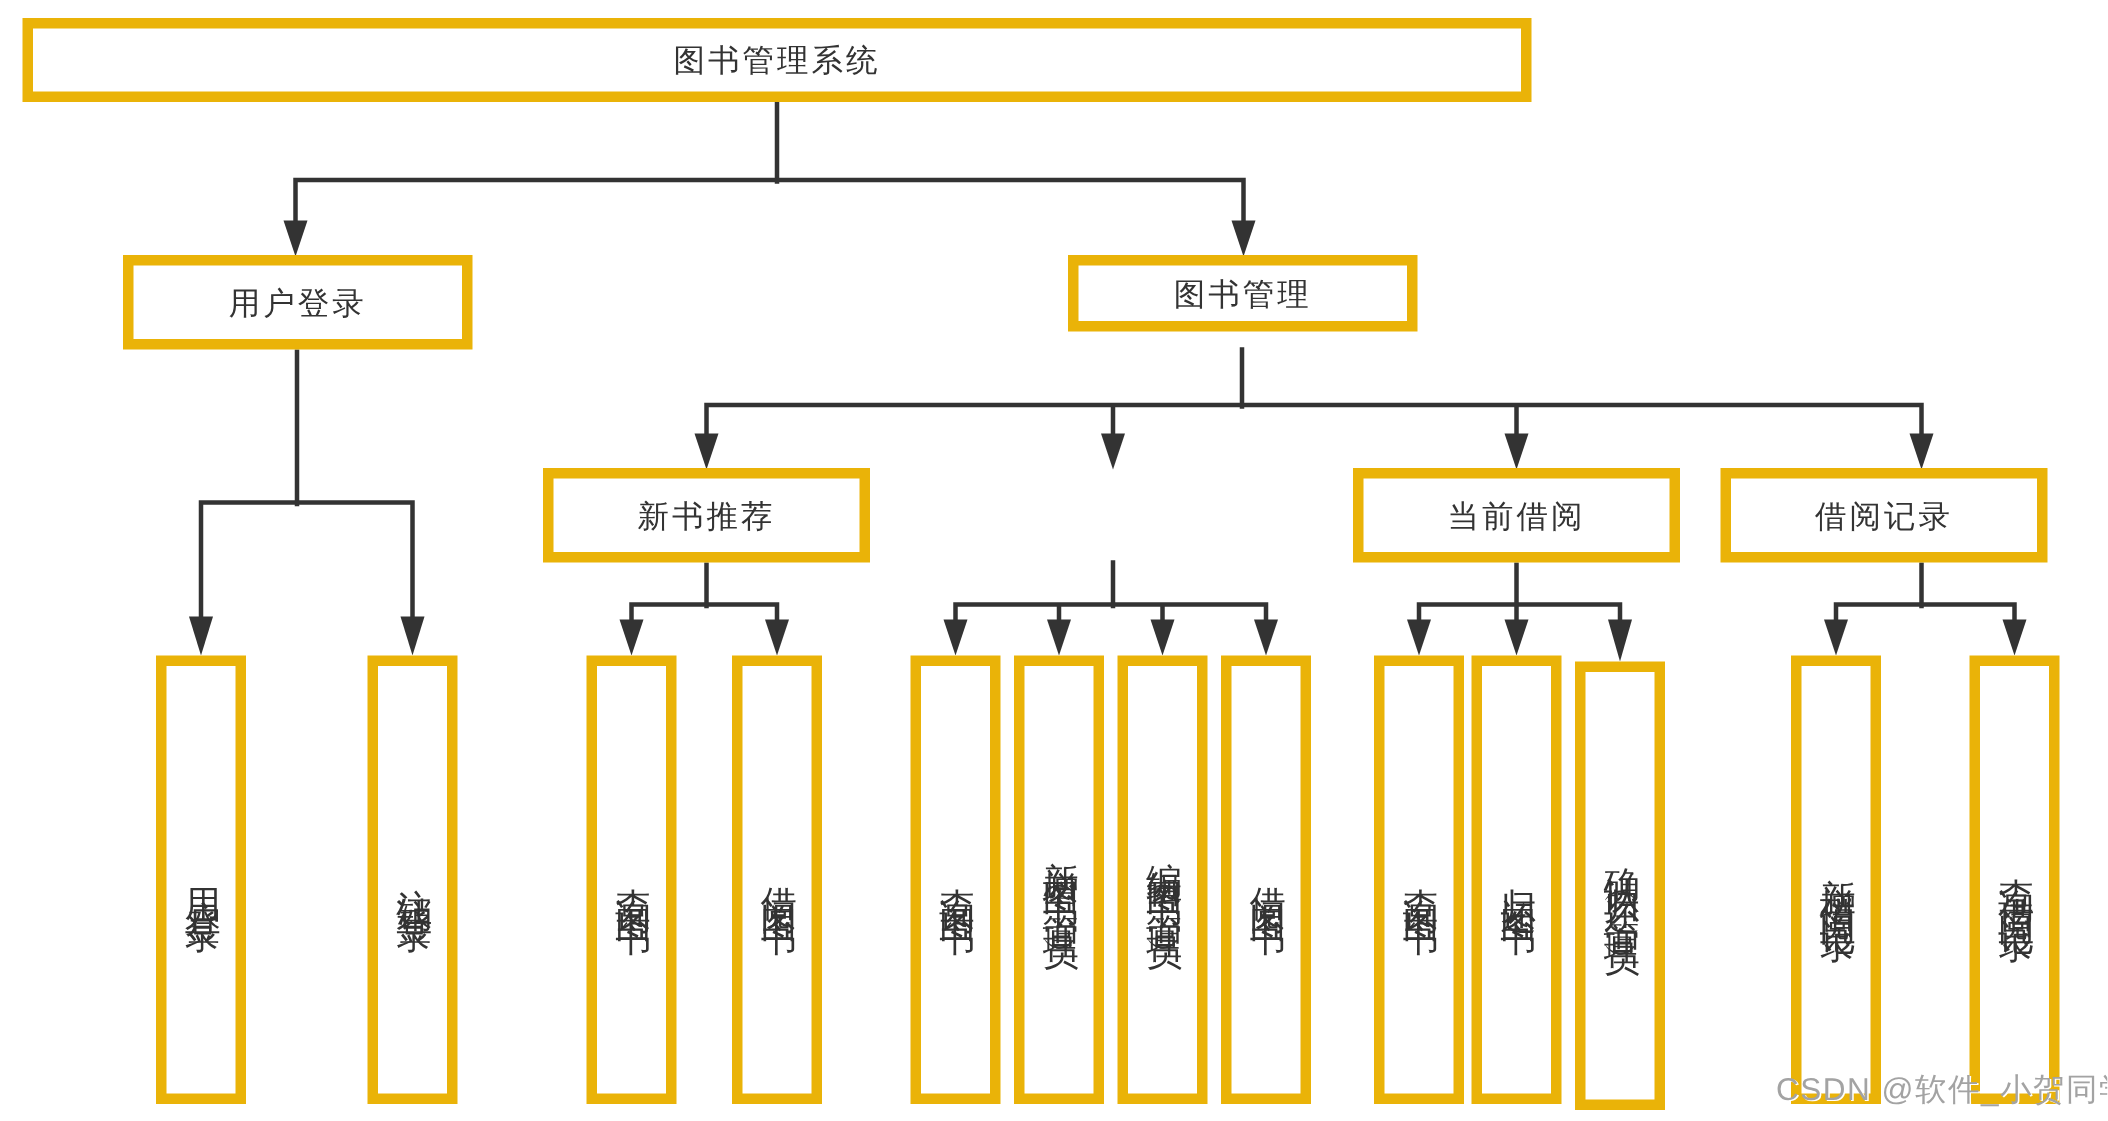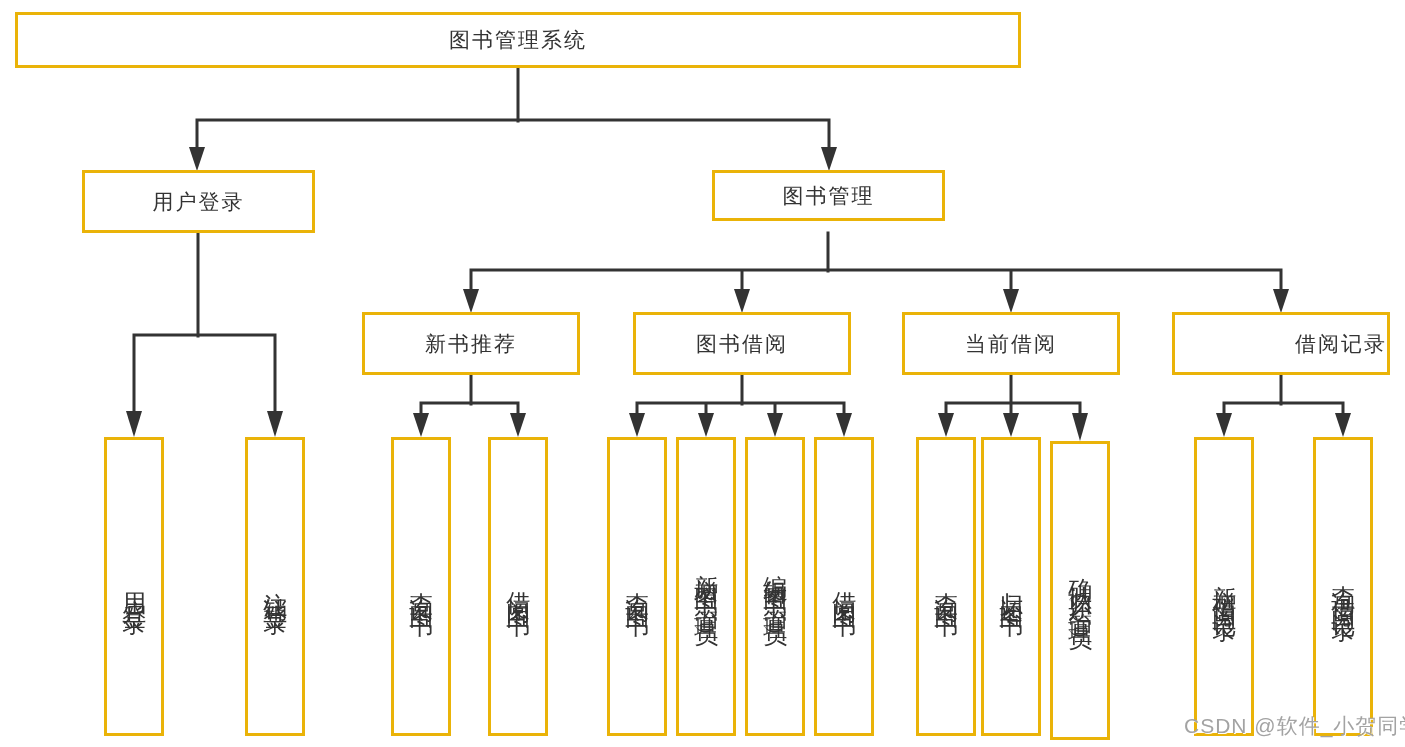--- a/index.html
+++ b/index.html
@@ -15,21 +15,21 @@
   .wires {
     position: absolute;
     left: 0; top: 0;
     width: 1405px; height: 747px;
     z-index: 1;
   }
   .node {
     position: absolute;
     box-sizing: border-box;
     background: #ffffff;
-    border: 3px solid #eab308;
+    border: 7px solid #eab308;
     display: flex;
     align-items: center;
     justify-content: center;
     z-index: 2;
   }
   .hlabel {
     font-size: 21px;
     letter-spacing: 2px;
     white-space: nowrap;
     color: #333333;
@@ -41,21 +41,21 @@
     letter-spacing: 7px;
     line-height: 1.1;
     white-space: nowrap;
     color: #333333;
   }
   .root-box   { left: 15px;  top: 12px;  width: 1006px; height: 56px; }
   .l2-0       { left: 82px;  top: 170px; width: 233px;  height: 63px; }
   .l2-1       { left: 712px; top: 170px; width: 233px;  height: 51px; }
   .l3         { top: 312px; width: 218px; height: 63px; }
   .l3-0 { left: 362px; }  .l3-1 { left: 633px; }
-  .l3-2 { left: 902px; font-family: Liberation Serif, serif; }  .l3-3 { left: 1172px; justify-content: flex-end; }
+  .l3-2 { left: 902px; font-family: Liberation Serif, serif; }  .l3-3 { left: 1147px; }
   .leaf { top: 437px; width: 60px; height: 299px; }
   .lf-a0 { left: 104px; }  .lf-a1 { left: 245px; }
   .lf-b0 { left: 391px; }  .lf-b1 { left: 488px; }
   .lf-c0 { left: 607px; }  .lf-c1 { left: 676px; }
   .lf-c2 { left: 745px; }  .lf-c3 { left: 814px; }
   .lf-d0 { left: 916px; }  .lf-d1 { left: 981px; }
   .lf-d2 { left: 1050px; top: 441px; }
   .lf-e0 { left: 1194px; } .lf-e1 { left: 1313px; }
   .watermark {
     position: absolute;
@@ -117,23 +117,20 @@
   <div class="node l2-0">
     <span class="hlabel">用户登录</span>
   </div>
   <div class="node l2-1">
     <span class="hlabel">图书管理</span>
   </div>
 
   <div class="node l3 l3-0">
     <span class="hlabel">新书推荐</span>
   </div>
-  <div class="node l3 l3-1">
-    <span class="hlabel">图书借阅</span>
-  </div>
   <div class="node l3 l3-2">
     <span class="hlabel">当前借阅</span>
   </div>
   <div class="node l3 l3-3">
     <span class="hlabel">借阅记录</span>
   </div>
 
   <div class="node leaf lf-a0">
     <span class="vlabel">用户登录</span>
   </div>

